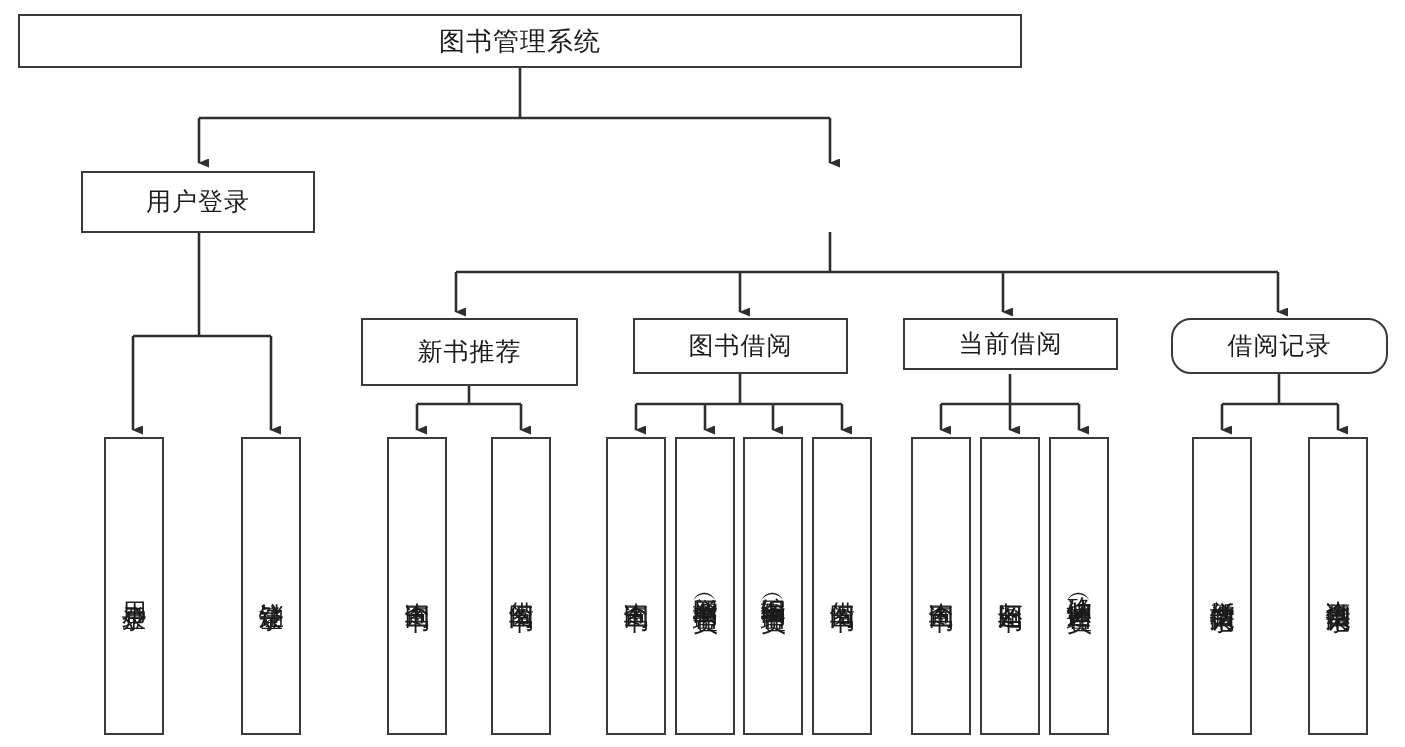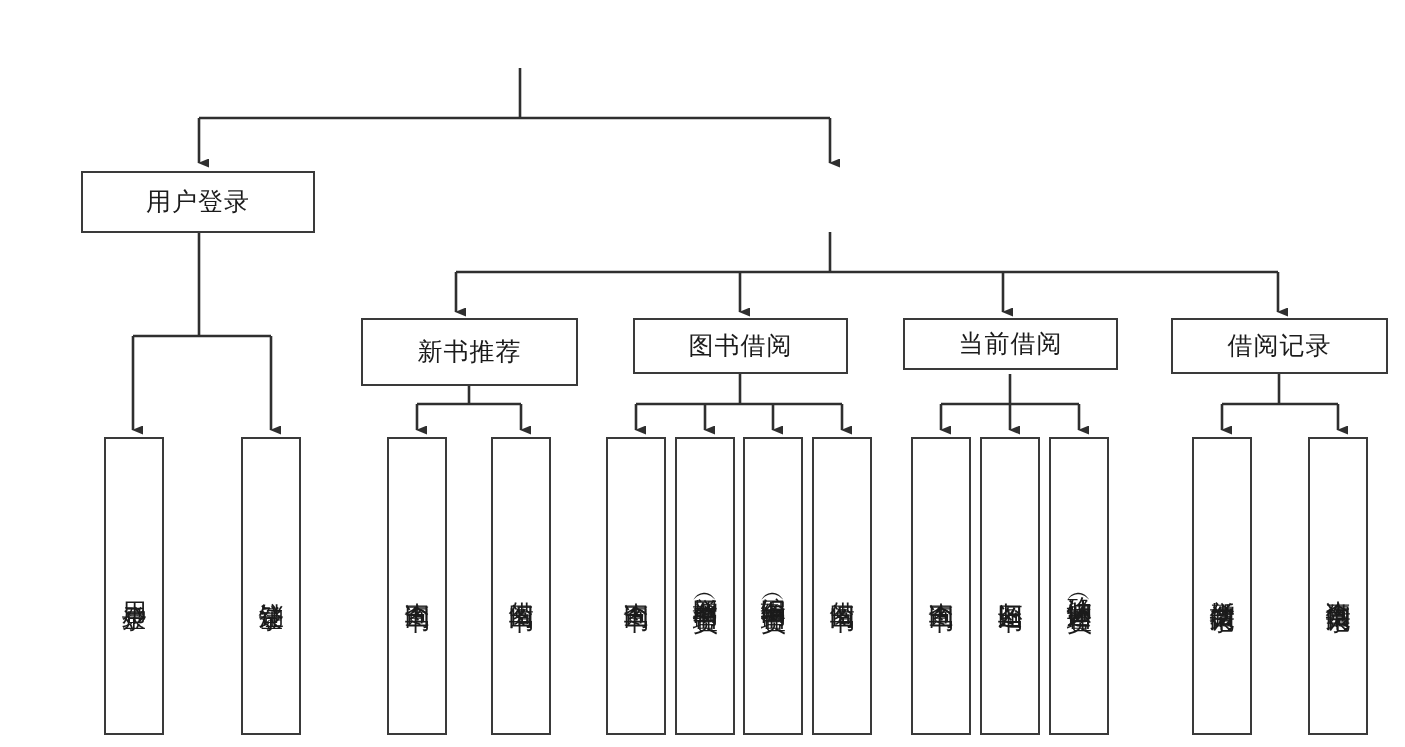--- a/index.html
+++ b/index.html
@@ -114,35 +114,38 @@
       <path d="M1010,404 L1010,430" marker-end="url(#arrow)"></path>
       <path d="M1079,404 L1079,430" marker-end="url(#arrow)"></path>
 
       <path d="M1279,374 L1279,404"></path>
       <path d="M1222,404 L1338,404"></path>
       <path d="M1222,404 L1222,430" marker-end="url(#arrow)"></path>
       <path d="M1338,404 L1338,430" marker-end="url(#arrow)"></path>
     </g>
   </svg>
 
+  <div class="node horiz root" style="left:18px; top:14px; width:1004px; height:54px;">
+    <span>图书管理系统</span>
+  </div>
 
   <div class="node horiz" style="left:81px; top:171px; width:234px; height:62px;">
     <span>用户登录</span>
   </div>
 
   <div class="node horiz" style="left:361px; top:318px; width:217px; height:68px;">
     <span>新书推荐</span>
   </div>
   <div class="node horiz" style="left:633px; top:318px; width:215px; height:56px;">
     <span>图书借阅</span>
   </div>
   <div class="node horiz" style="left:903px; top:318px; width:215px; height:52px;">
     <span>当前借阅</span>
   </div>
-  <div class="node horiz" style="left:1171px; top:318px; width:217px; height:56px;">
+  <div class="node horiz" style="left:1171px; top:318px; width:217px; height:56px;border-radius:20px;">
     <span>借阅记录</span>
   </div>
 
   <div class="node leaf" style="left:104px; top:437px; width:60px; height:298px;">
     <span class="vtext">用户登录</span>
   </div>
   <div class="node leaf" style="left:241px; top:437px; width:60px; height:298px;">
     <span class="vtext">注销登录</span>
   </div>
 

